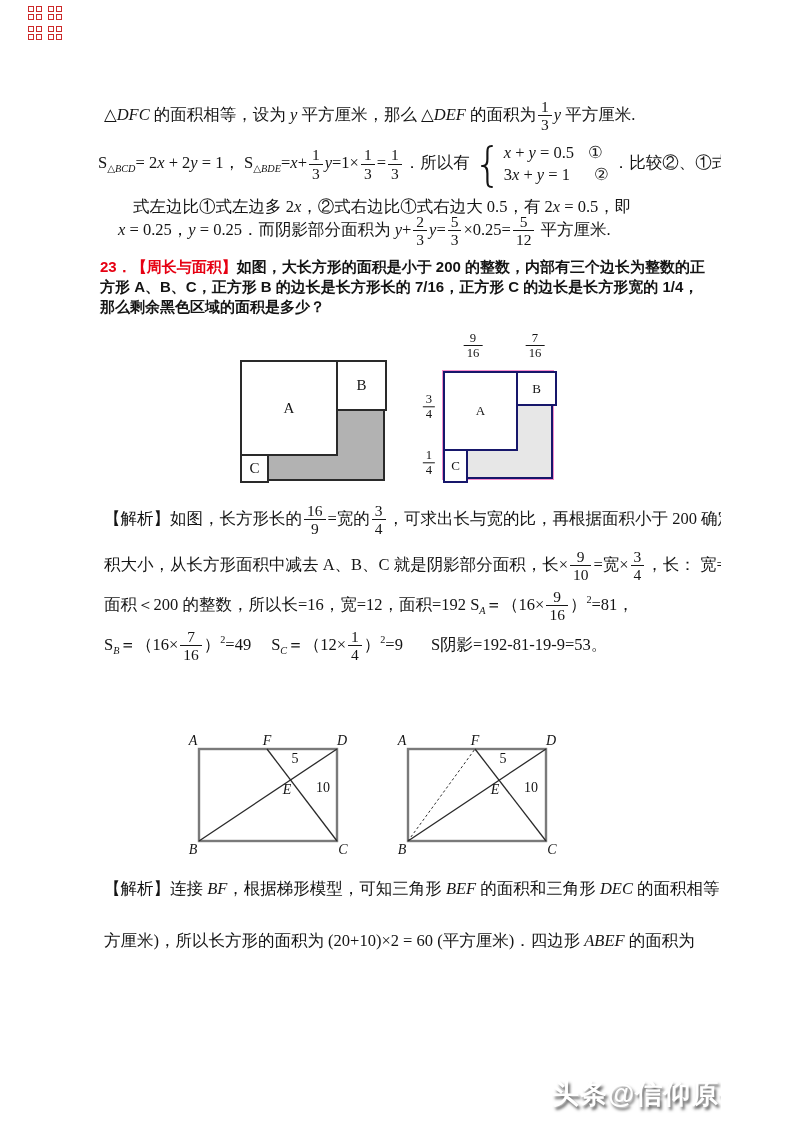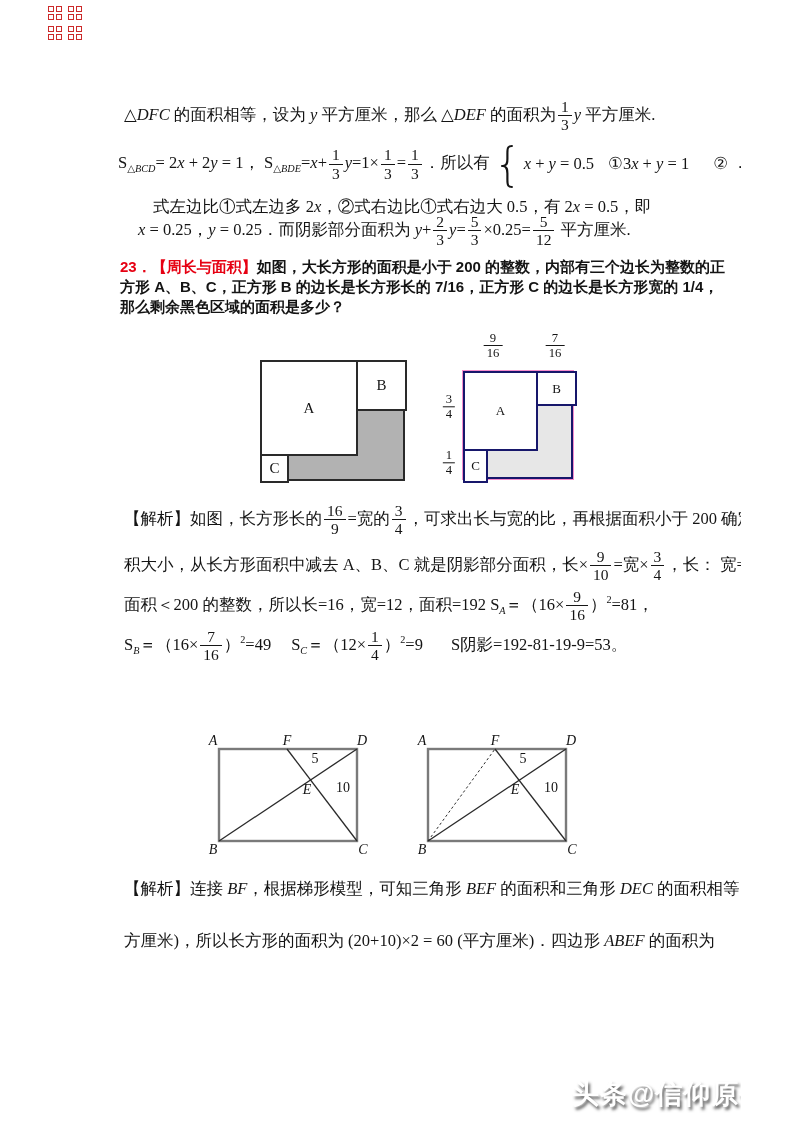--- a/index.html
+++ b/index.html
@@ -1,31 +1,31 @@
 <!DOCTYPE html>
 <html><head>
 <meta charset="utf-8">
 <style>
   html,body{margin:0;padding:0;background:#ffffff;}
   .page{position:relative;width:721px;height:1122px;background:#fff;overflow:hidden;
-        font-family:"Liberation Serif","DejaVu Serif",serif;color:#141414;margin-left:20px;}
+        font-family:"Liberation Serif","DejaVu Serif",serif;color:#141414;}
   .abs{position:absolute;}
   
   .mline{font-size:16.5px;line-height:1.35;white-space:nowrap;}
   .mi{font-style:italic;font-family:"Liberation Serif","DejaVu Serif",serif;font-weight:400;}
   .msub{font-size:0.62em;font-style:italic;}
   .msup{font-size:0.62em;}
   .frac{display:inline-flex;flex-direction:column;vertical-align:middle;text-align:center;
         margin:0 2px;font-size:0.94em;line-height:1.12;font-style:normal;}
   .frac .fnum{display:block;padding:0 3px;border-bottom:1.3px solid #161616;}
   .frac .fden{display:block;padding:0 3px;}
   .cases{display:inline-flex;align-items:center;vertical-align:middle;margin:0 4px;height:48px;}
   .brace{font-size:44px;font-weight:300;line-height:0.9;font-family:"DejaVu Sans",sans-serif;
          transform:scaleY(1.05);margin-right:2px;}
-  .crows{display:inline-flex;flex-direction:row;}
+  .crows{display:inline-flex;flex-direction:column;}
   .crow{line-height:1.35;}
   
   .stmt{font-family:"Liberation Sans","DejaVu Sans",sans-serif;font-weight:700;
         font-size:15px;line-height:1.34;}
   .stmt .mi{font-weight:400;font-size:1.02em;}
   .red{color:#e60012;}
   
   .figL{background:#b2b2b2;border:2px solid #2a2a2a;box-sizing:border-box;}
   .sq{position:absolute;background:#fff;border:2px solid #2a2a2a;box-sizing:border-box;
       display:flex;align-items:center;justify-content:center;font-size:15px;}

